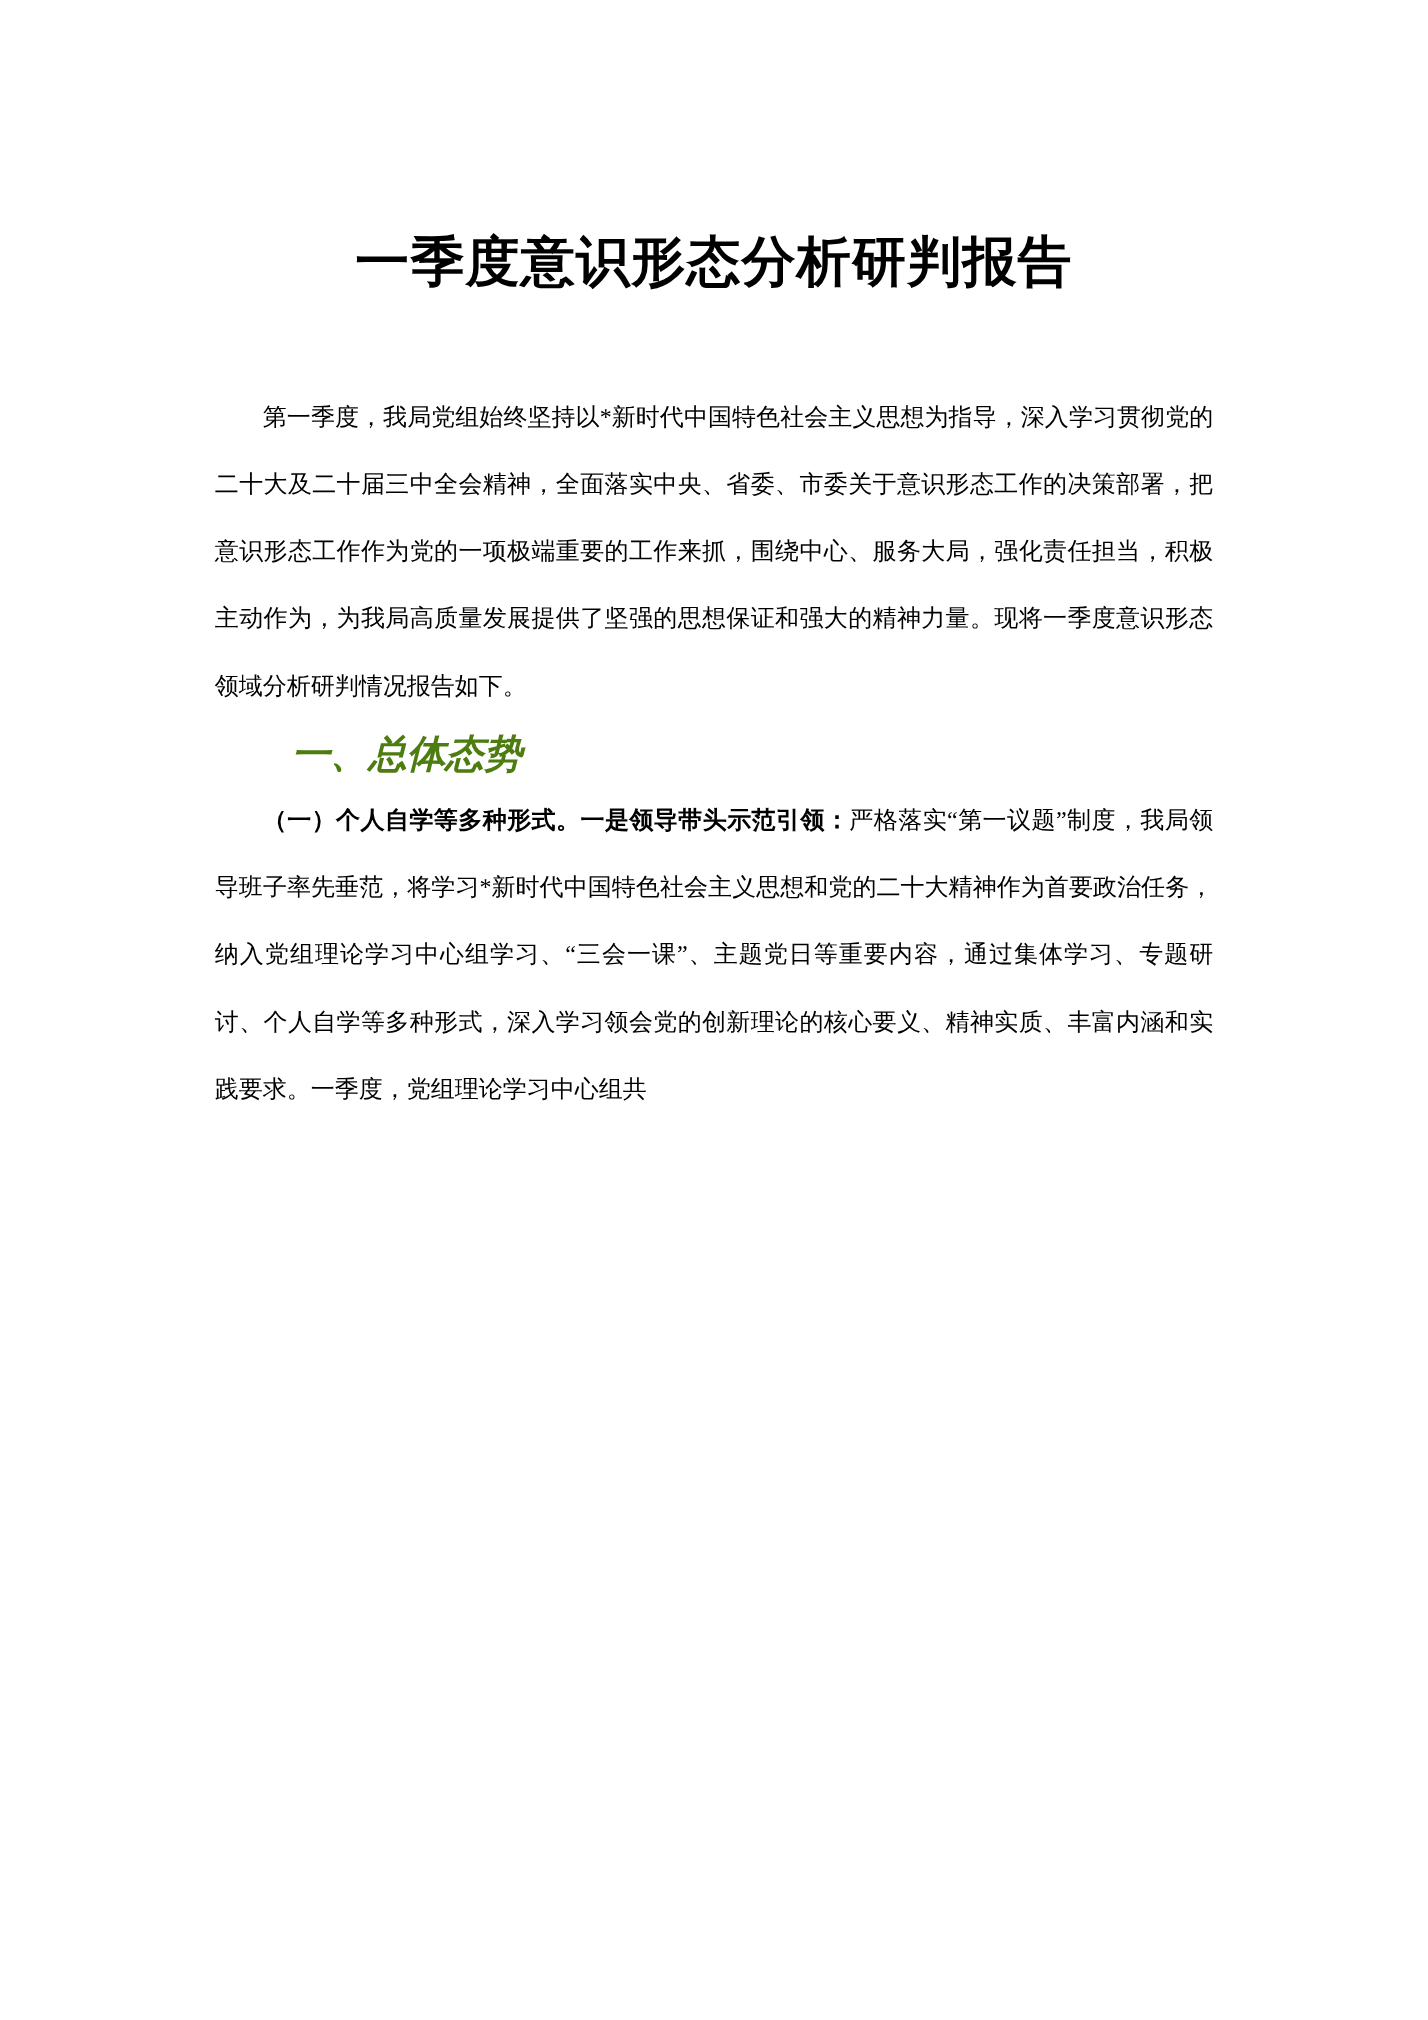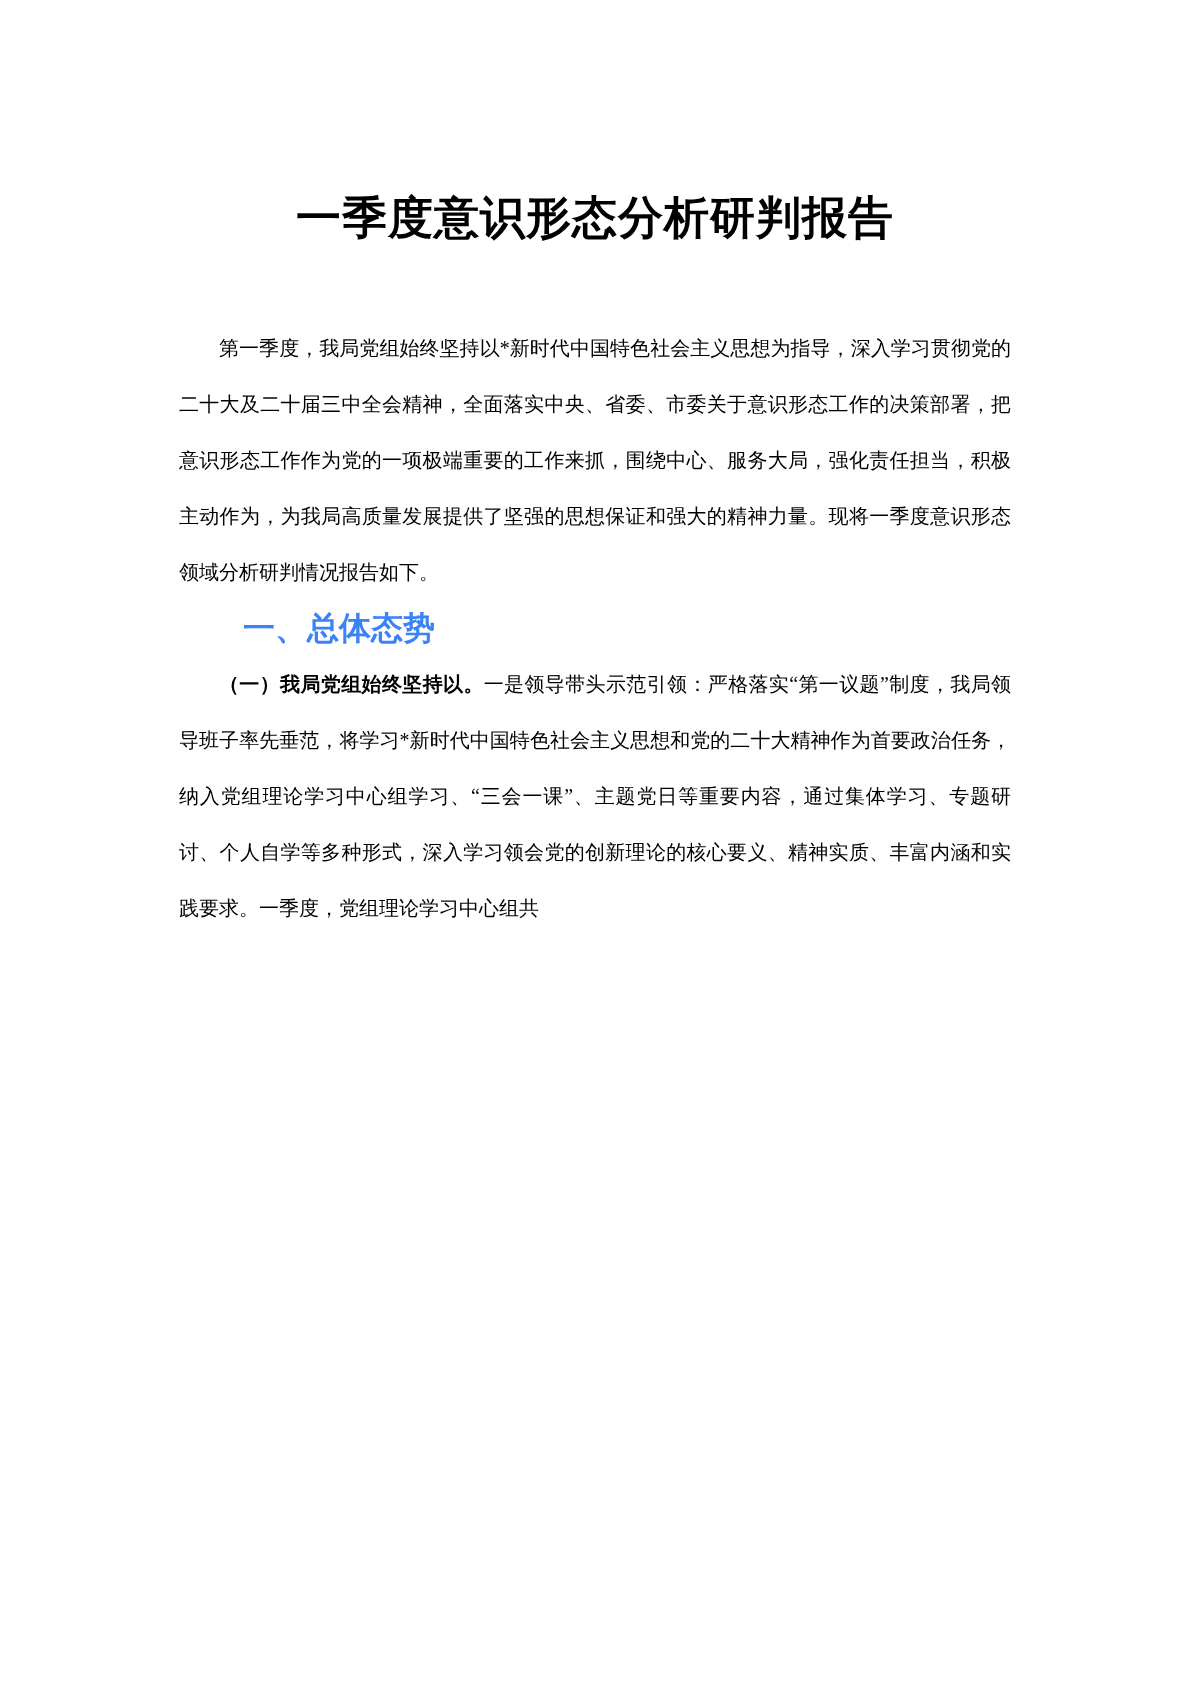--- a/index.html
+++ b/index.html
@@ -40,36 +40,37 @@
   .para.first {
     margin-top: 66px;
   }
   .section-heading {
     margin: 0;
     font-size: 32px;
     line-height: 56px;
     font-family: "Liberation Sans", "DejaVu Sans", sans-serif;
     font-weight: bold;
     text-indent: 2em;
-    color: #3b82f6;
+    color: #4d7c0f;
+    font-style: italic;
   }
   .lead-bold {
     font-weight: bold;
   }
   .lead-point {
-    font-weight: normal;
+    font-weight: bold;
   }
 </style>
 </head>
 <body>
 
 <div class="page">
 
   <h1 class="doc-title">一季度意识形态分析研判报告</h1>
 
   <p class="para first">第一季度，我局党组始终坚持以*新时代中国特色社会主义思想为指导，深入学习贯彻党的二十大及二十届三中全会精神，全面落实中央、省委、市委关于意识形态工作的决策部署，把意识形态工作作为党的一项极端重要的工作来抓，围绕中心、服务大局，强化责任担当，积极主动作为，为我局高质量发展提供了坚强的思想保证和强大的精神力量。现将一季度意识形态领域分析研判情况报告如下。</p>
 
   <h2 class="section-heading">一、总体态势</h2>
 
 
-  <p class="para"><span class="lead-bold">（一）我局党组始终坚持以。</span><span class="lead-point">一是领导带头示范引领：</span><span>严格落实“第一议题”制度，我局领导班子率先垂范，将学习*新时代中国特色社会主义思想和党的二十大精神作为首要政治任务，纳入党组理论学习中心组学习、“三会一课”、主题党日等重要内容，通过集体学习、专题研讨、个人自学等多种形式，深入学习领会党的创新理论的核心要义、精神实质、丰富内涵和实践要求。一季度，党组理论学习中心组共</span></p>
+  <p class="para"><span class="lead-bold">（一）个人自学等多种形式。</span><span class="lead-point">一是领导带头示范引领：</span><span>严格落实“第一议题”制度，我局领导班子率先垂范，将学习*新时代中国特色社会主义思想和党的二十大精神作为首要政治任务，纳入党组理论学习中心组学习、“三会一课”、主题党日等重要内容，通过集体学习、专题研讨、个人自学等多种形式，深入学习领会党的创新理论的核心要义、精神实质、丰富内涵和实践要求。一季度，党组理论学习中心组共</span></p>
 
 </div>
 
 </body></html>

